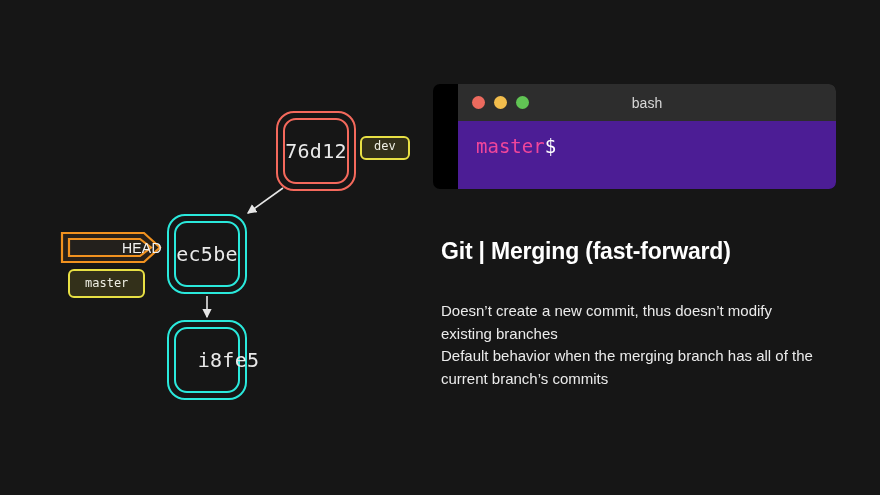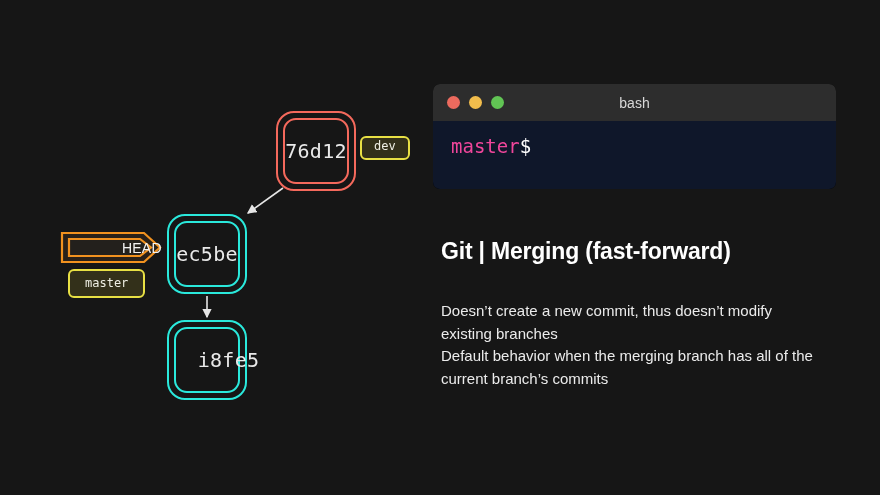--- a/index.html
+++ b/index.html
@@ -119,20 +119,21 @@
   
   #terminal {
     position: absolute;
     left: 433px;
     top: 84px;
     width: 403px;
     height: 105px;
     border-radius: 7px;
     overflow: hidden;
     background: #000;
+    padding-left: 25px;
   }
   #terminal-titlebar {
     height: 37px;
     background: #2d2d2d;
     display: flex;
     align-items: center;
     position: relative;
   }
   #traffic-lights {
     display: flex;
@@ -145,21 +146,21 @@
   .dot.green  { background: #61c454; }
   #terminal-title {
     position: absolute;
     left: 0; right: 0;
     text-align: center;
     font-family: "Liberation Sans", sans-serif;
     font-size: 14px;
     color: #d8d8d8;
   }
   #terminal-body {
-    background: #0f172a;
+    background: #4c1d95;
     height: 68px;
     padding: 14px 0 0 18px;
     font-family: "DejaVu Sans Mono", monospace;
     font-size: 19px;
     line-height: 1.2;
   }
   .prompt-branch { color: #f0469b; }
   .prompt-sigil  { color: #ffffff; }
 
   #copy {

